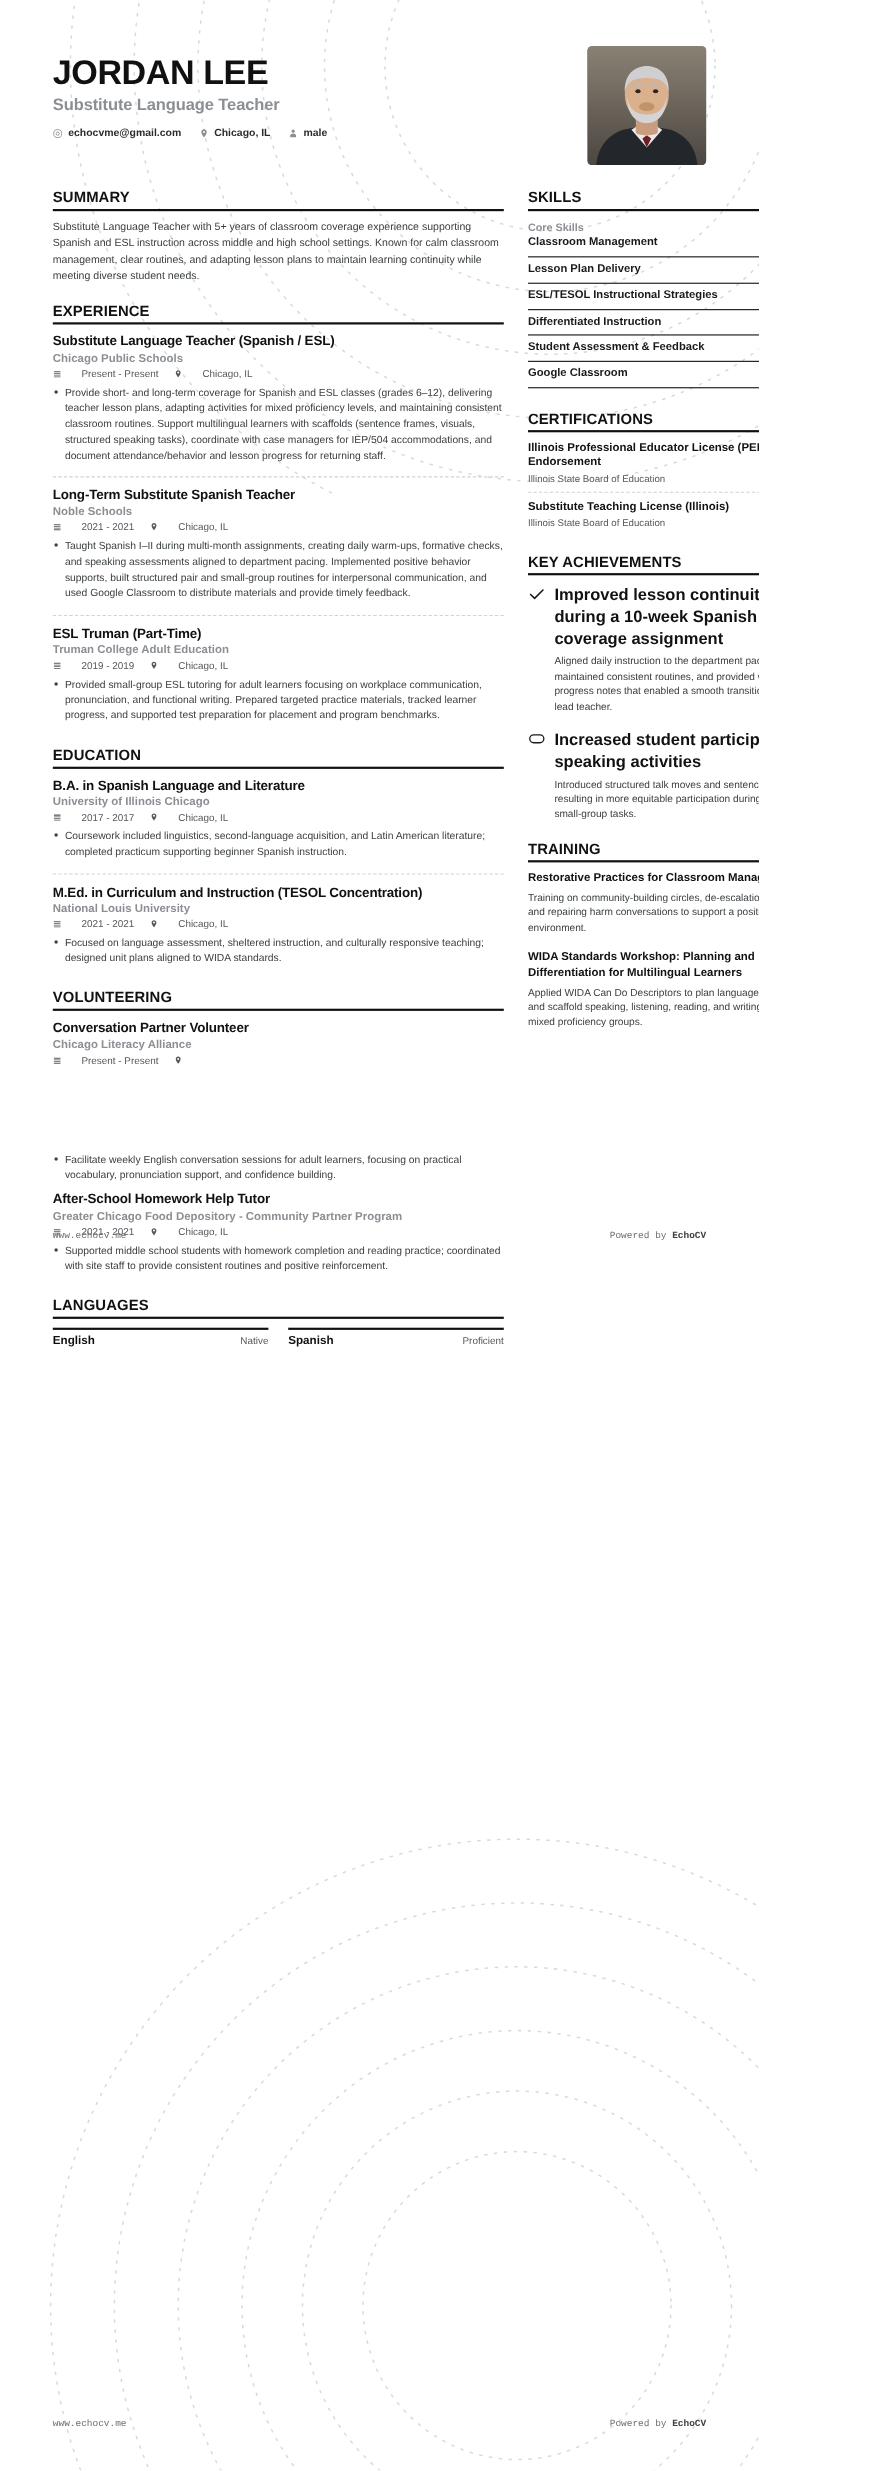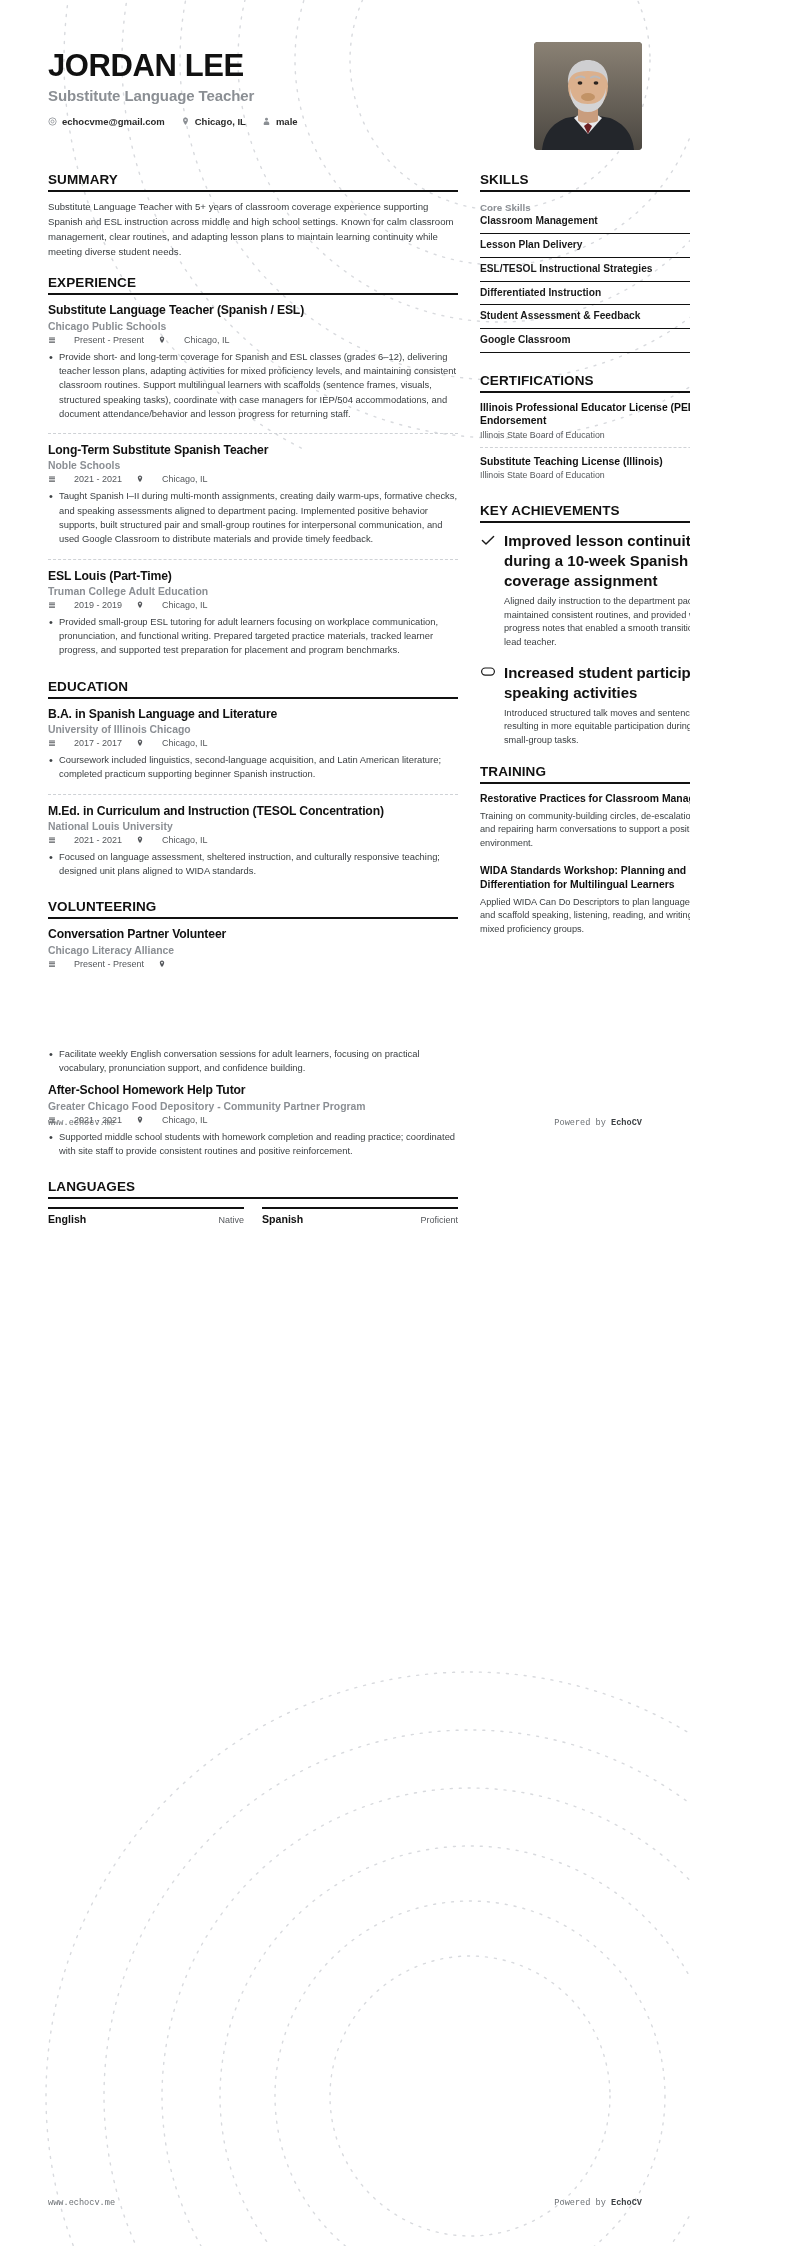--- a/index.html
+++ b/index.html
@@ -390,21 +390,21 @@
                 </span>
                 <span>Chicago, IL</span>
               </span>
             </div>
             <ul class="bullets">
               <li>Taught Spanish I–II during multi-month assignments, creating daily warm-ups, formative checks, and speaking assessments aligned to department pacing. Implemented positive behavior supports, built structured pair and small-group routines for interpersonal communication, and used Google Classroom to distribute materials and provide timely feedback.</li>
             </ul>
           </div>
 
           <div class="entry">
-            <div class="entry-role">ESL Louis (Part-Time)</div>
+            <div class="entry-role">ESL Truman (Part-Time)</div>
             <div class="entry-org">Truman College Adult Education</div>
             <div class="entry-meta">
               <span class="meta-item">
                 <span class="ic">
                   <svg viewBox="0 0 16 16" fill="currentColor">
                       <rect x="2" y="3" width="12" height="2" rx=".5"></rect>
                       <rect x="2" y="6.5" width="12" height="1.4" rx=".4"></rect>
                       <rect x="2" y="9.5" width="12" height="1.4" rx=".4"></rect>
                       <rect x="2" y="12.5" width="12" height="1.4" rx=".4"></rect>
                     </svg>

